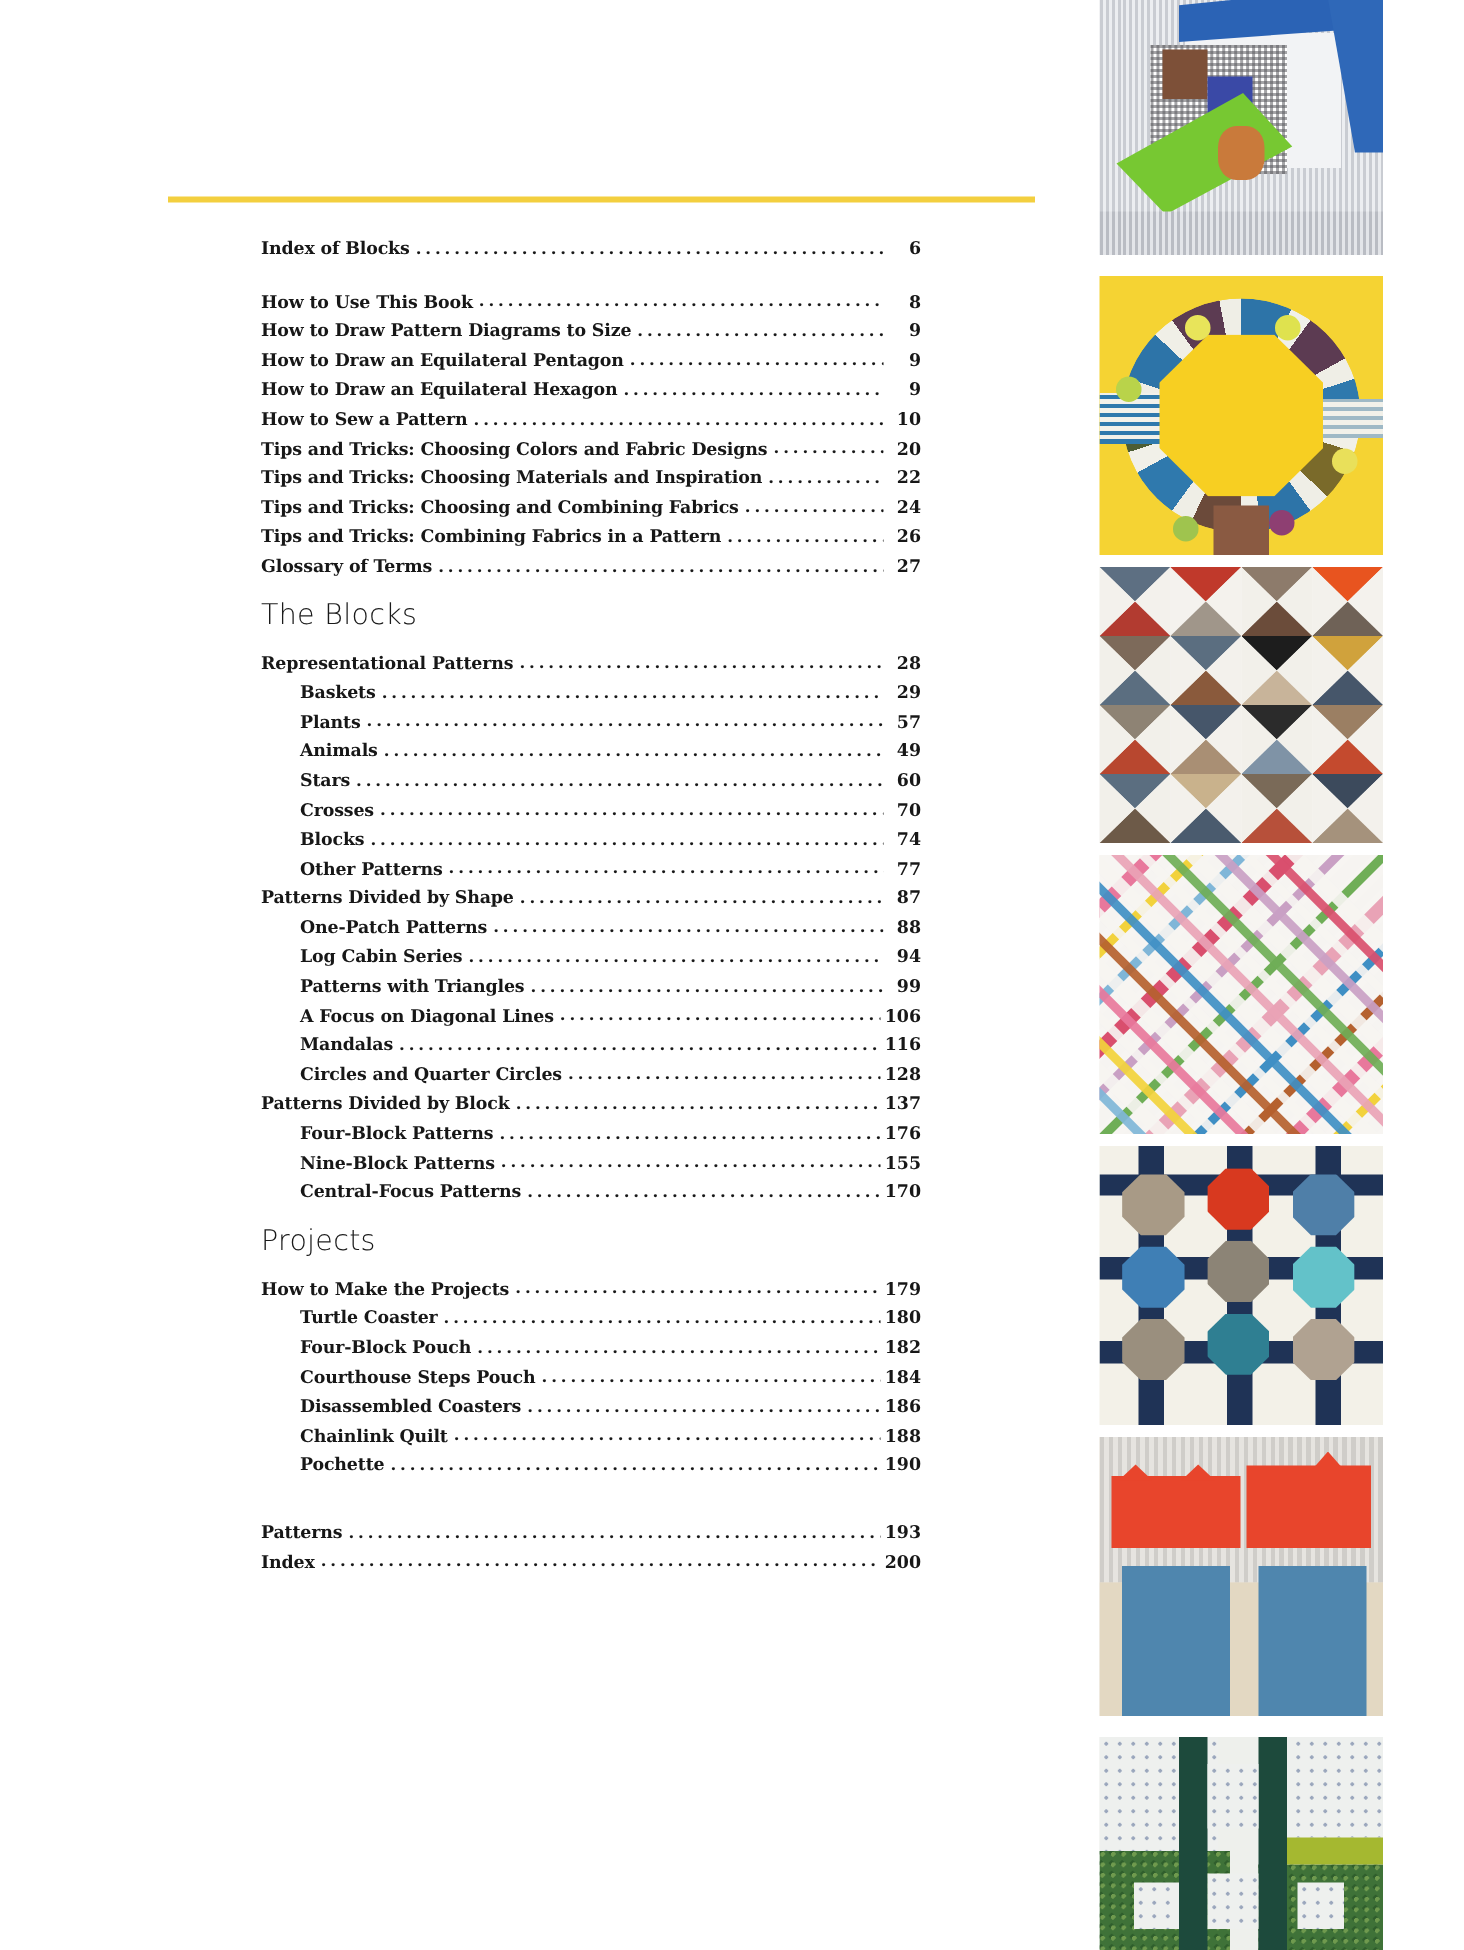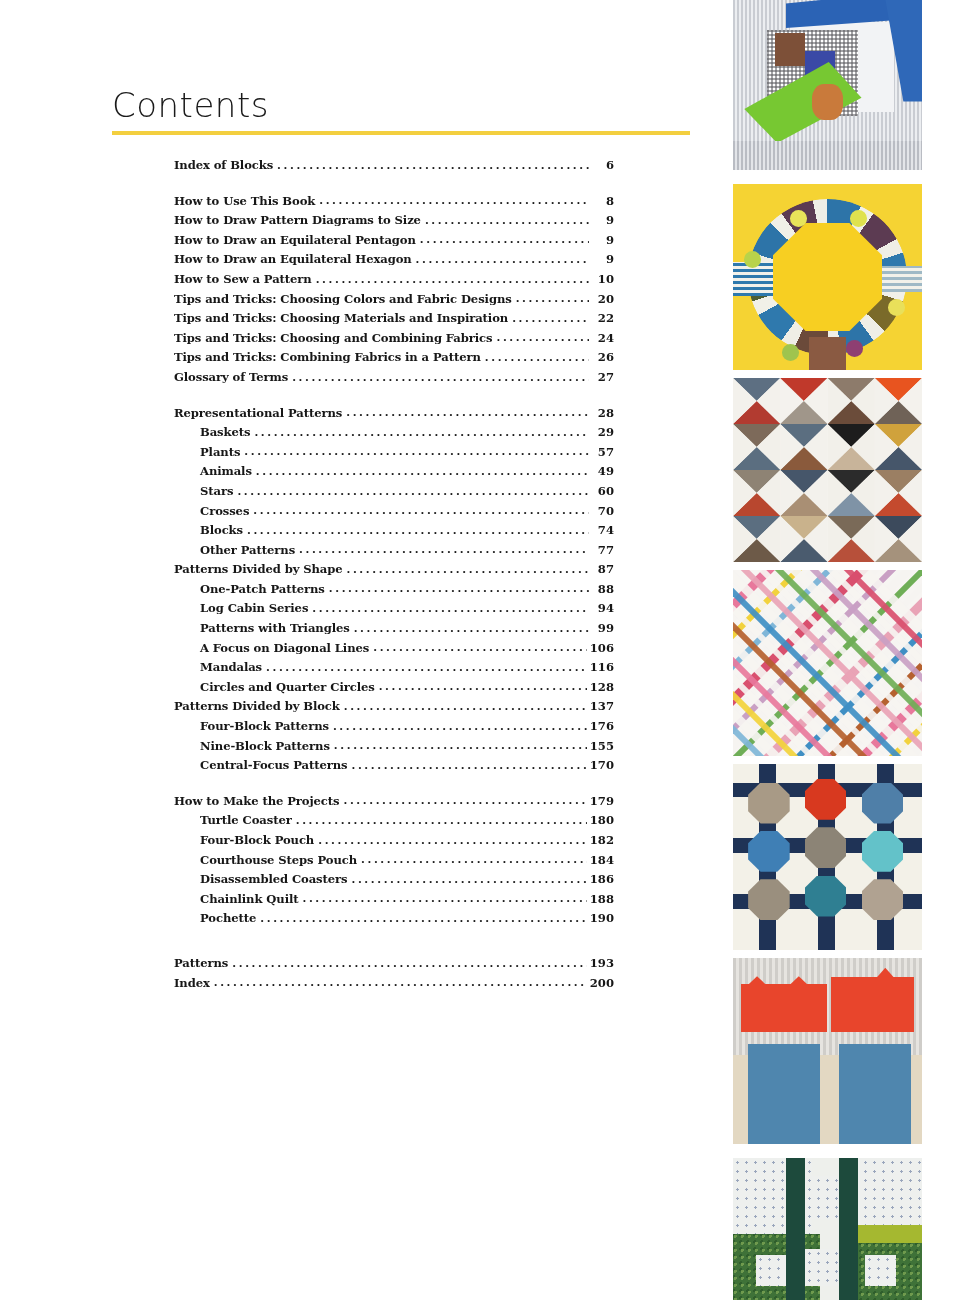--- a/index.html
+++ b/index.html
@@ -273,21 +273,20 @@
       radial-gradient(circle at 70% 70%, #2f5e2c 0 22%, transparent 23%) 3px 3px/7px 7px,
       #3f7238;
   }
   .ph7 .olive { position: absolute; background: #a5b830; }
 </style>
 </head>
 <body>
 
 <div id="toc-page">
 
-  <div id="page-title">Contents</div>
   <div id="title-rule"></div>
 
   <div id="toc-body">
     <div class="group" id="grp-intro">
         <div class="entry">
           <span class="label">Index of Blocks</span>
           <span class="dots">........................................................................................................................</span>
           <span class="page">6</span>
         </div>
       </div>
@@ -337,20 +336,21 @@
           <span class="dots">........................................................................................................................</span>
           <span class="page">26</span>
         </div>
         <div class="entry">
           <span class="label">Glossary of Terms</span>
           <span class="dots">........................................................................................................................</span>
           <span class="page">27</span>
         </div>
       </div>
     <div class="group spaced-before" id="grp-1">
+        <div class="section-heading">The Blocks</div>
         <div class="entry">
           <span class="label">Representational Patterns</span>
           <span class="dots">........................................................................................................................</span>
           <span class="page">28</span>
         </div>
         <div class="entry sub">
           <span class="label">Baskets</span>
           <span class="dots">........................................................................................................................</span>
           <span class="page">29</span>
         </div>
@@ -434,20 +434,21 @@
           <span class="dots">........................................................................................................................</span>
           <span class="page">155</span>
         </div>
         <div class="entry sub">
           <span class="label">Central-Focus Patterns</span>
           <span class="dots">........................................................................................................................</span>
           <span class="page">170</span>
         </div>
       </div>
     <div class="group spaced-before" id="grp-2">
+        <div class="section-heading">Projects</div>
         <div class="entry">
           <span class="label">How to Make the Projects</span>
           <span class="dots">........................................................................................................................</span>
           <span class="page">179</span>
         </div>
         <div class="entry sub">
           <span class="label">Turtle Coaster</span>
           <span class="dots">........................................................................................................................</span>
           <span class="page">180</span>
         </div>

